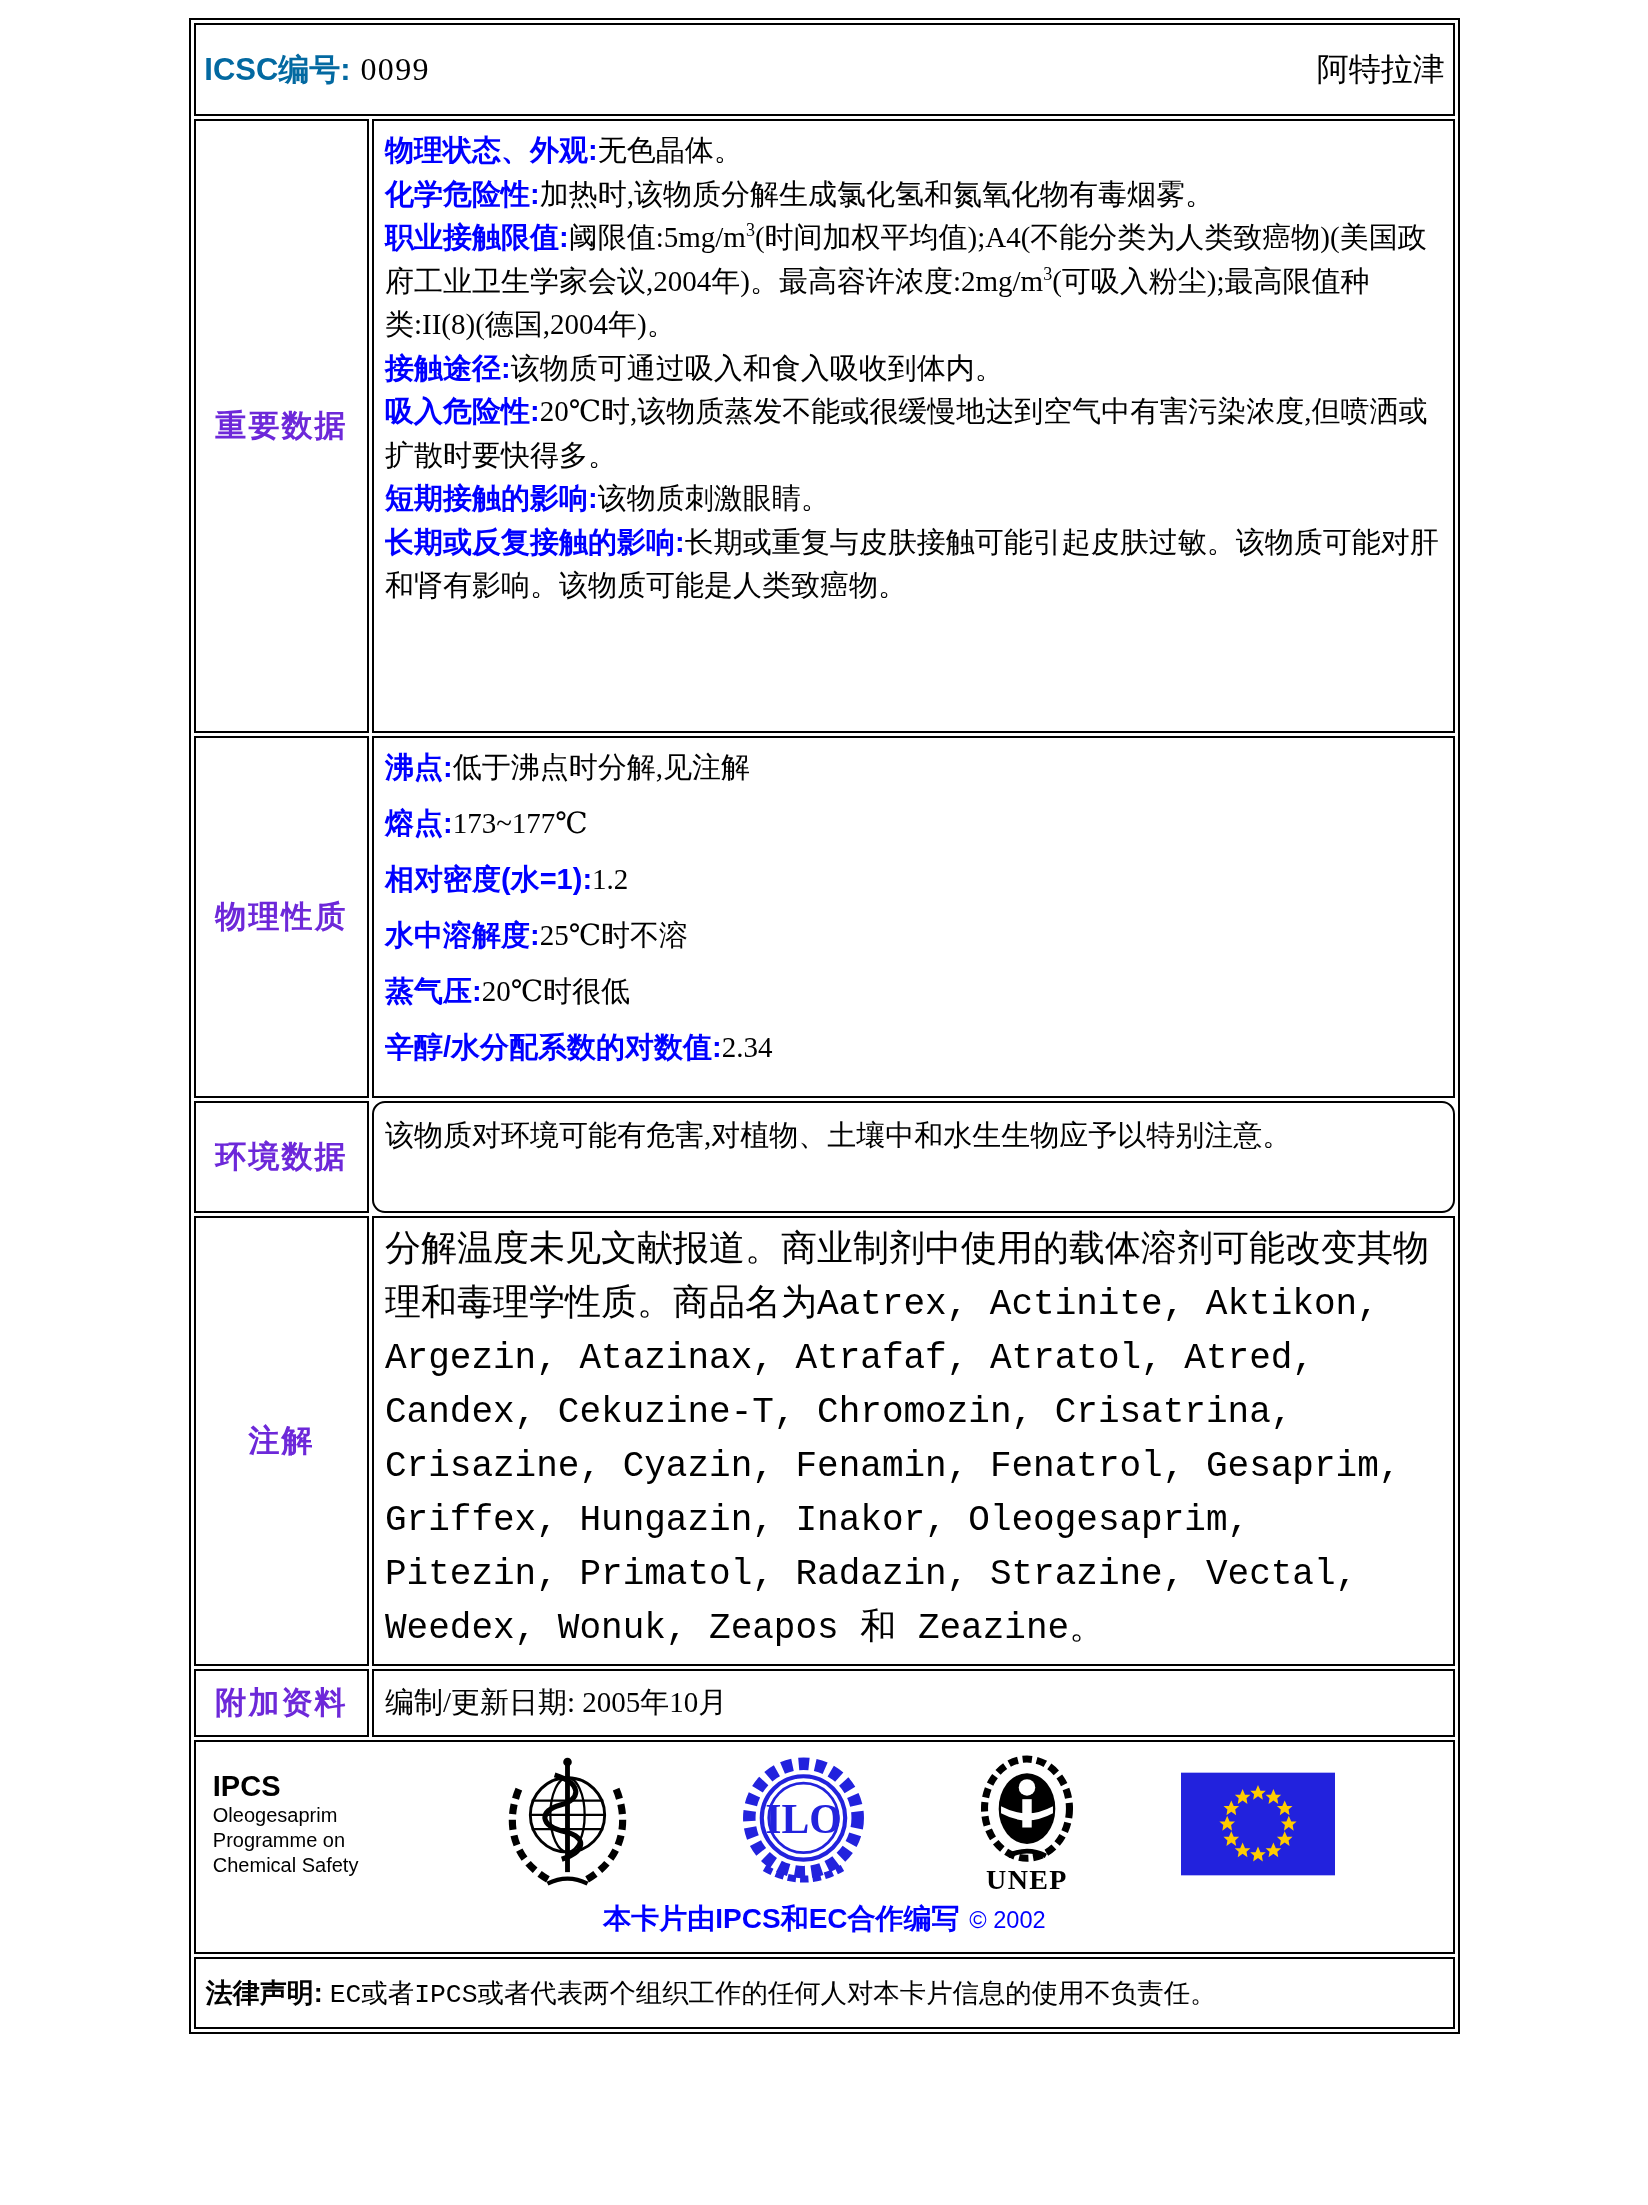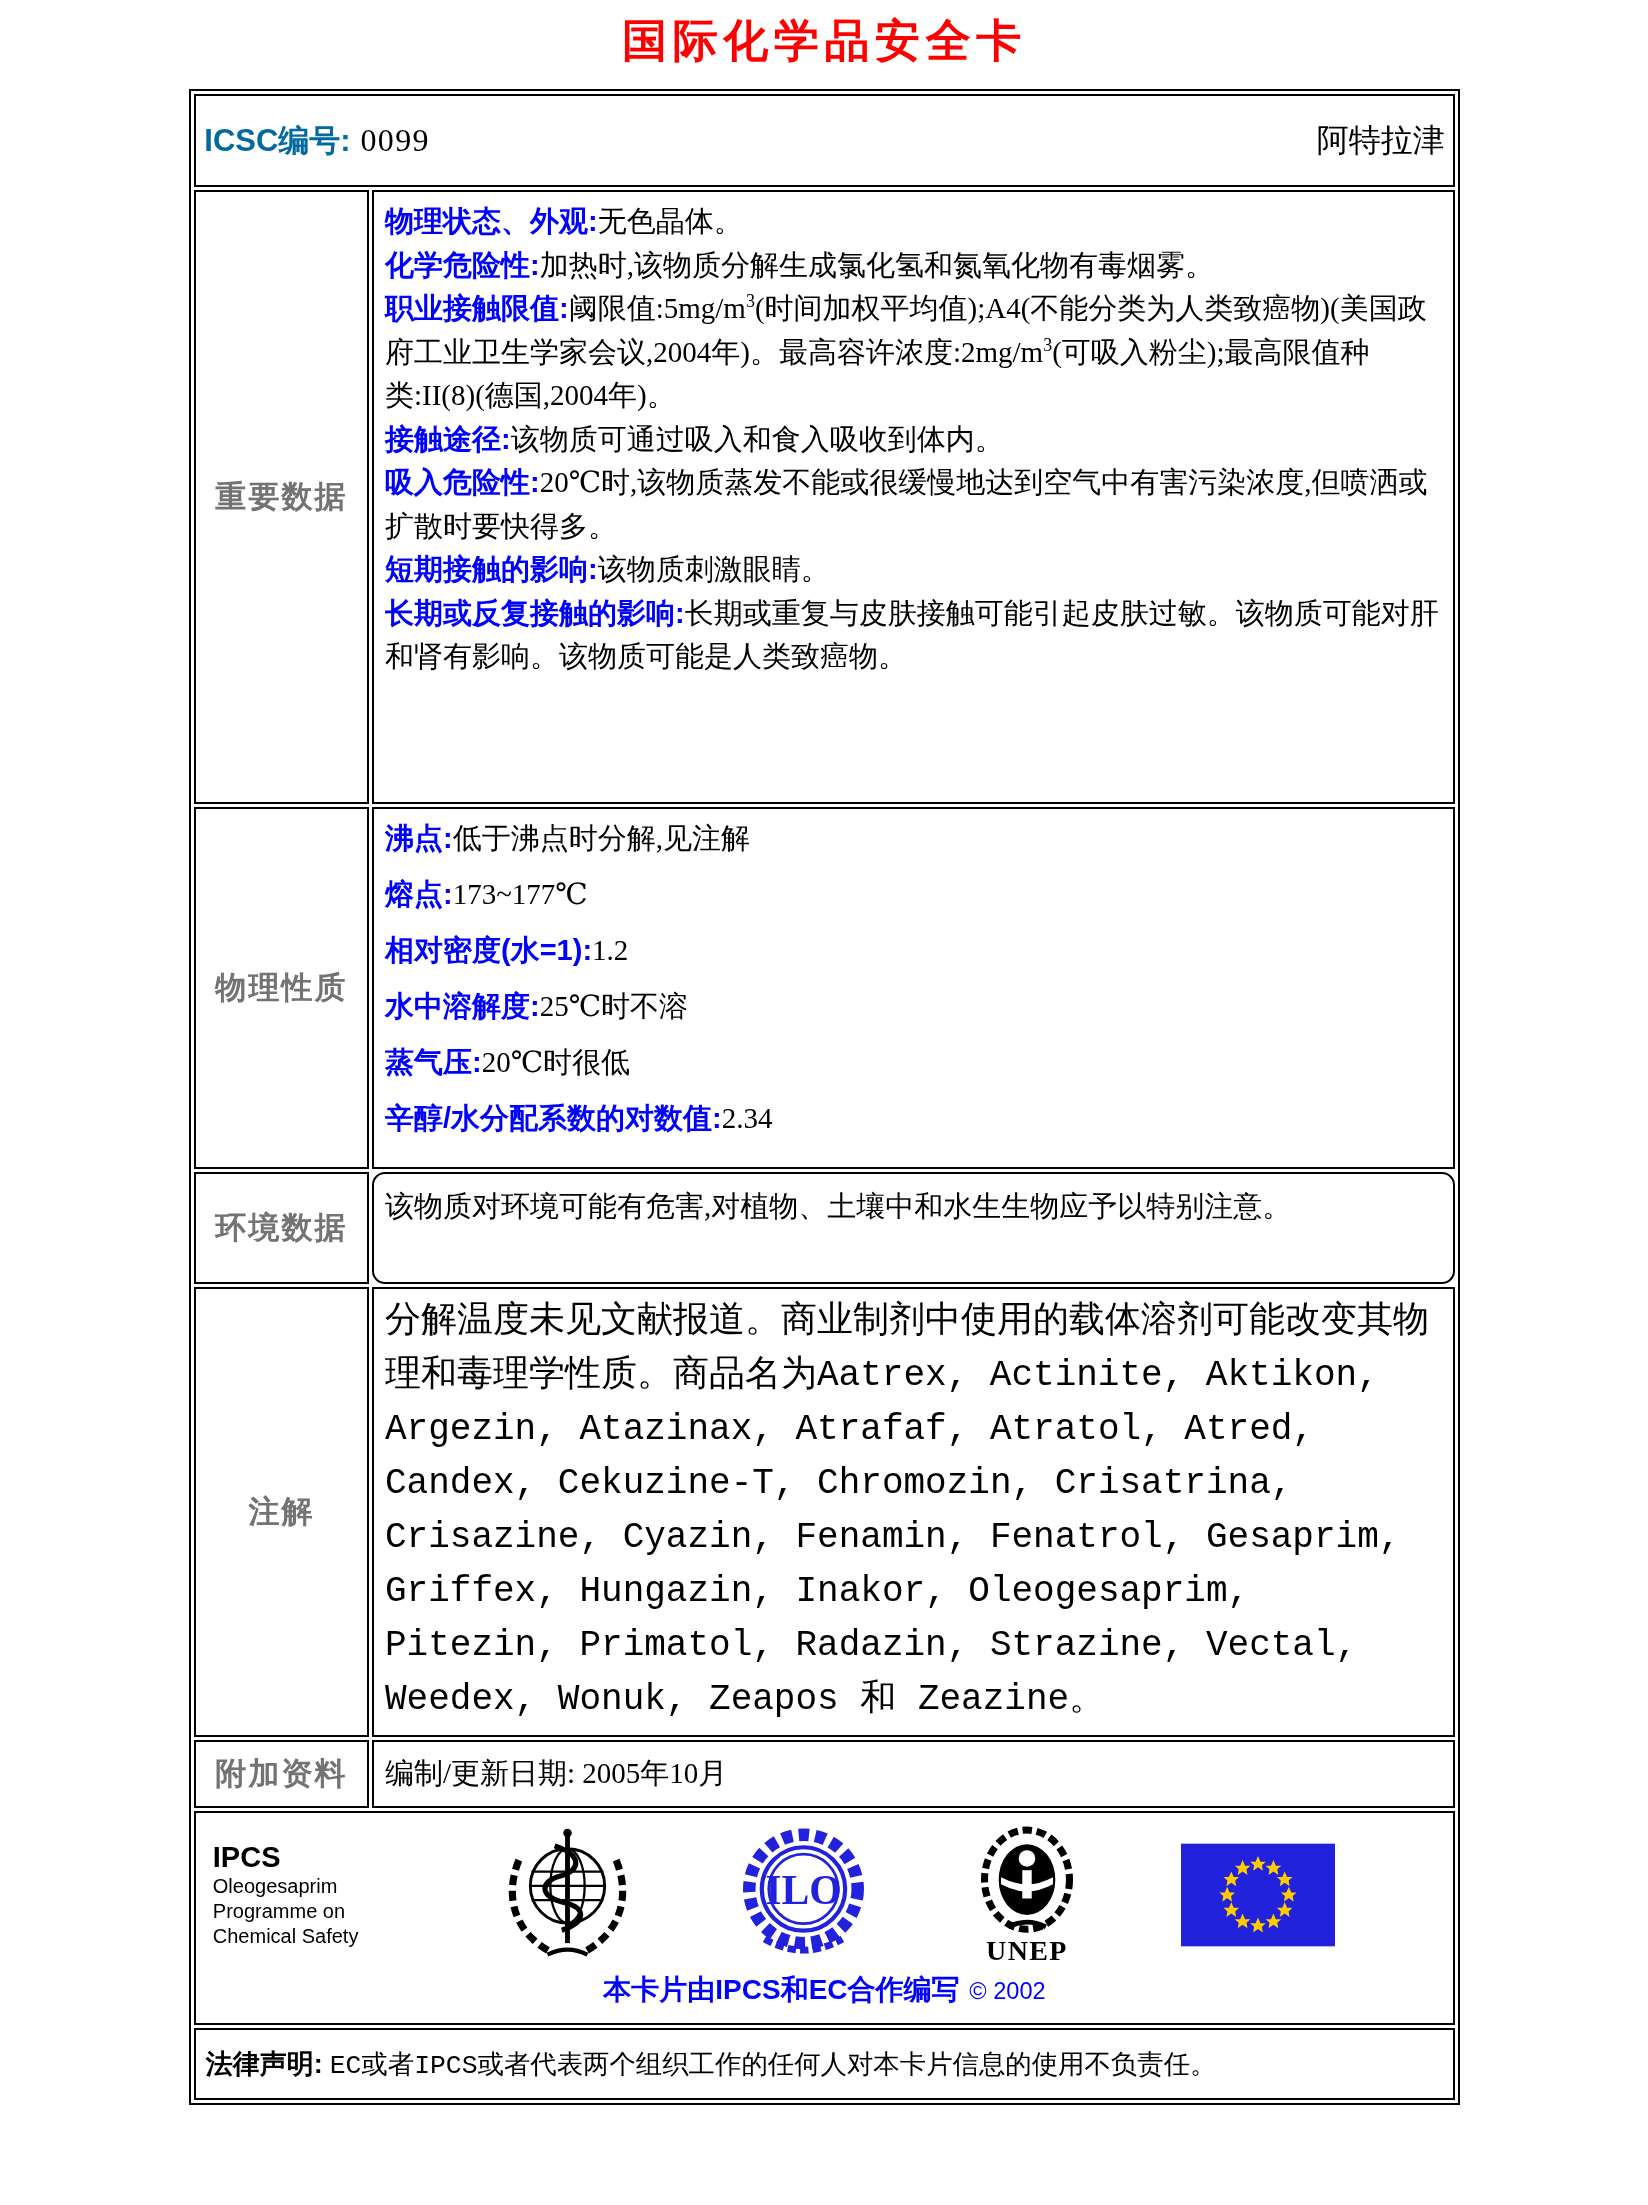--- a/index.html
+++ b/index.html
@@ -23,21 +23,21 @@
   .header-inner{display:flex;justify-content:space-between;align-items:center;}
   .icsc-label{
     font-family:"Liberation Sans","DejaVu Sans",sans-serif;
     font-weight:bold;color:#0369a1;font-size:31px;
   }
   .icsc-number{font-size:32px;color:#000;margin-left:9.7px;letter-spacing:1.4px;}
   .chem-name{font-size:32px;color:#000;}
   .label-cell{
     vertical-align:middle !important;text-align:center;
     font-family:"Liberation Sans","DejaVu Sans",sans-serif;
-    font-weight:bold;color:#737373;font-size:31px;letter-spacing:2.1px;
+    font-weight:bold;color:#6d28d9;font-size:31px;letter-spacing:2.1px;
   }
   .content-cell{padding:8.3px 11px;font-size:29px;line-height:1.5;}
   .prop-label{
     font-family:"Liberation Sans","DejaVu Sans",sans-serif;
     font-weight:bold;color:#0000ff;
   }
   .prop-text{color:#000;}
   sup{font-size:0.62em;vertical-align:super;line-height:0;}
   .row-important .content-cell{height:593px;}
   .row-physical .content-cell{height:342px;}
@@ -64,21 +64,20 @@
     font-weight:bold;color:#000;margin-right:7px;
   }
   .legal-text{font-family:"Liberation Mono","DejaVu Sans Mono",monospace;font-size:26.4px;margin-top:12px;}
   svg{display:block;}
 </style>
 </head>
 <body>
 
 <div class="page">
 
-  <div class="doc-title">国际化学品安全卡</div>
 
   <table class="card">
     <colgroup>
         <col class="label-col">
         <col>
       </colgroup>
 
     <tbody>
         <tr>
       <td colspan="2" class="header-cell">

